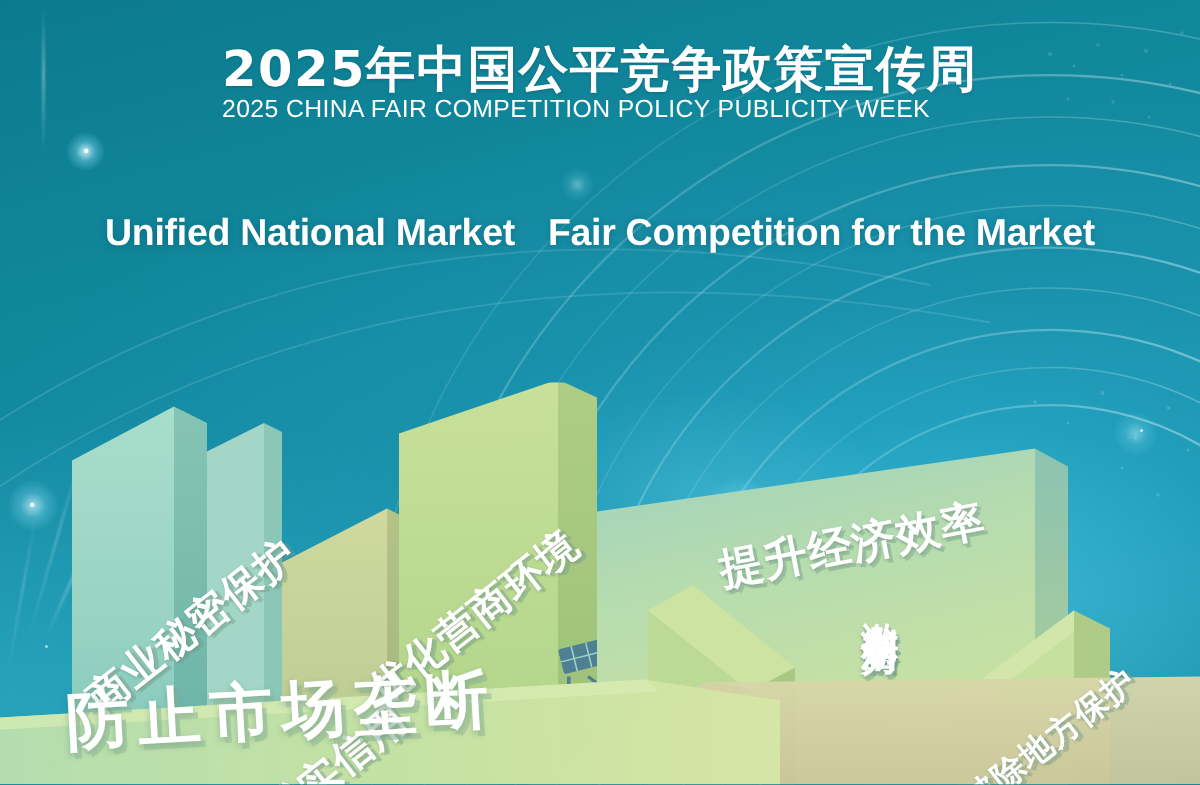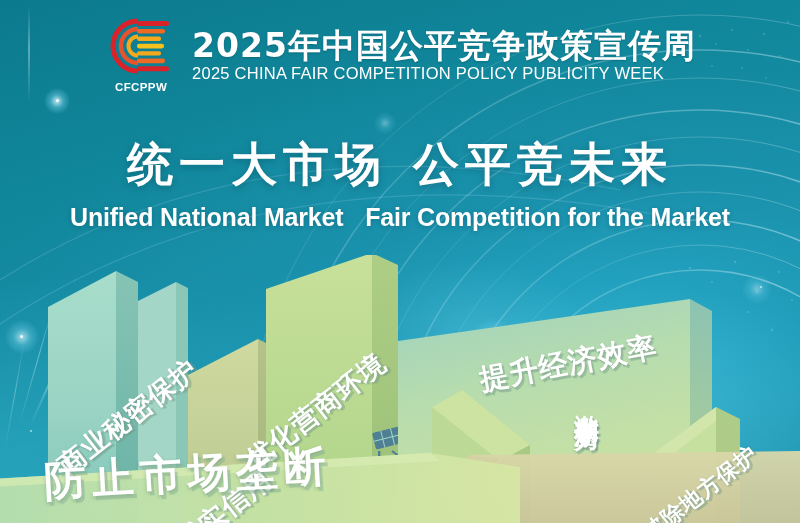--- a/index.html
+++ b/index.html
@@ -185,50 +185,28 @@
   <div class="sparkle" style="left:20px;top:335px;width:3px;height:3px;opacity:.9;"></div>
   <div class="sparkle" style="left:74px;top:352px;width:2px;height:2px;opacity:.8;"></div>
   <div class="sparkle" style="left:48px;top:392px;width:2px;height:2px;opacity:.7;"></div>
   <div class="sparkle" style="left:102px;top:318px;width:2px;height:2px;opacity:.7;"></div>
   <div class="sparkle" style="left:30px;top:430px;width:2px;height:2px;opacity:.6;"></div>
   <div class="sparkle" style="left:120px;top:300px;width:1.6px;height:1.6px;opacity:.6;"></div>
   <div class="sparkle" style="left:760px;top:286px;width:2px;height:2px;opacity:.7;"></div>
 
   <div class="header">
 
-    <div class="logo">
-      <svg width="74" height="60" viewBox="0 0 74 60" xmlns="http://www.w3.org/2000/svg" aria-hidden="true">
-
-        <g fill="none" stroke-linecap="butt">
-          <path d="M34 3 A 25 25 0 1 0 34 53" stroke="#d8232a" stroke-width="5"></path>
-          <path d="M34 11 A 17 17 0 1 0 34 45" stroke="#e8532c" stroke-width="4.5"></path>
-          <path d="M34 18.5 A 9.5 9.5 0 1 0 34 37.5" stroke="#f6a81c" stroke-width="4"></path>
-        </g>
-
-        <rect x="33" y="3" width="32" height="5" rx="2.3" fill="#d8232a"></rect>
-        <rect x="33" y="11" width="28" height="4.6" rx="2.1" fill="#ef6a22"></rect>
-        <rect x="33" y="18.6" width="24" height="4.3" rx="2" fill="#f6a81c"></rect>
-        <rect x="33" y="25.8" width="27" height="4.6" rx="2.1" fill="#f6c21b"></rect>
-        <rect x="33" y="33.3" width="24" height="4.3" rx="2" fill="#f6a81c"></rect>
-        <rect x="33" y="40.6" width="28" height="4.6" rx="2.1" fill="#ef6a22"></rect>
-        <rect x="33" y="48.2" width="32" height="5" rx="2.3" fill="#d8232a"></rect>
-      </svg>
-      <div class="wordmark">CFCPPW</div>
-    </div>
 
     <div class="titles">
       <div class="title-cn">2025年中国公平竞争政策宣传周</div>
       <div class="title-en">2025 CHINA FAIR COMPETITION POLICY PUBLICITY WEEK</div>
     </div>
   </div>
 
   <div class="slogan">
-    <div class="slogan-cn">
-      <span>统一大市场</span><span class="gap"></span><span>公平竞未来</span>
-    </div>
     <div class="slogan-en">
       <span>Unified National Market</span><span class="gap"></span><span>Fair Competition for the Market</span>
     </div>
   </div>
 
   <div class="skyline">
     <svg width="800" height="268" viewBox="0 0 800 268" xmlns="http://www.w3.org/2000/svg" aria-hidden="true">
       <defs>
         <linearGradient id="gTeal" x1="0" y1="0" x2="0" y2="1">
           <stop offset="0%" stop-color="#a8ddcb"></stop>

